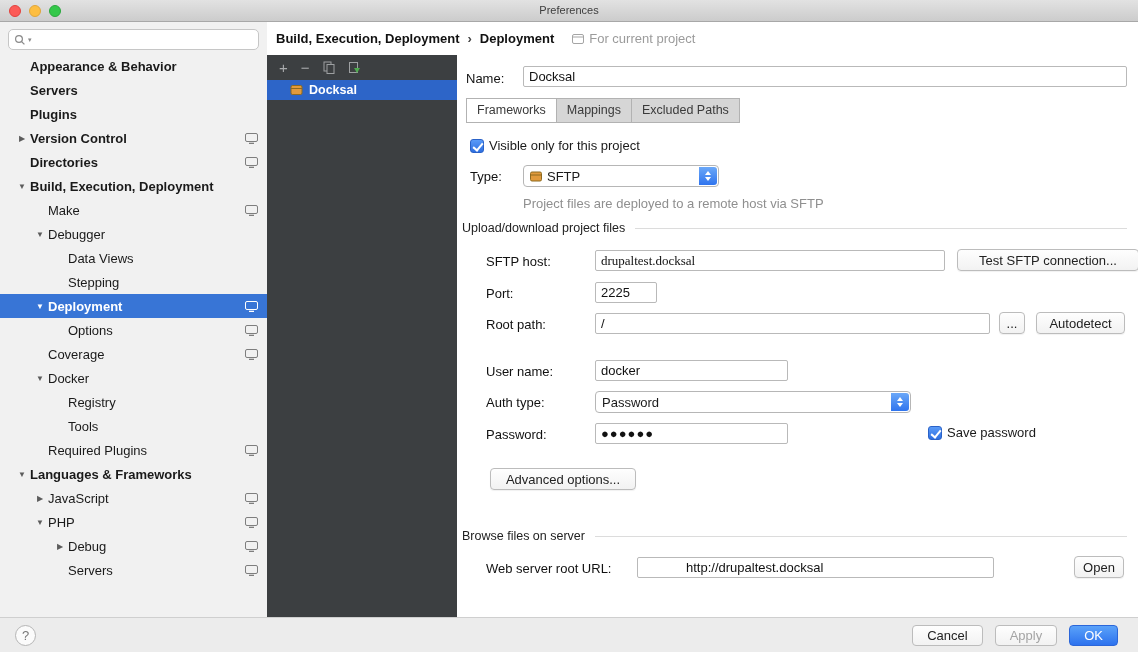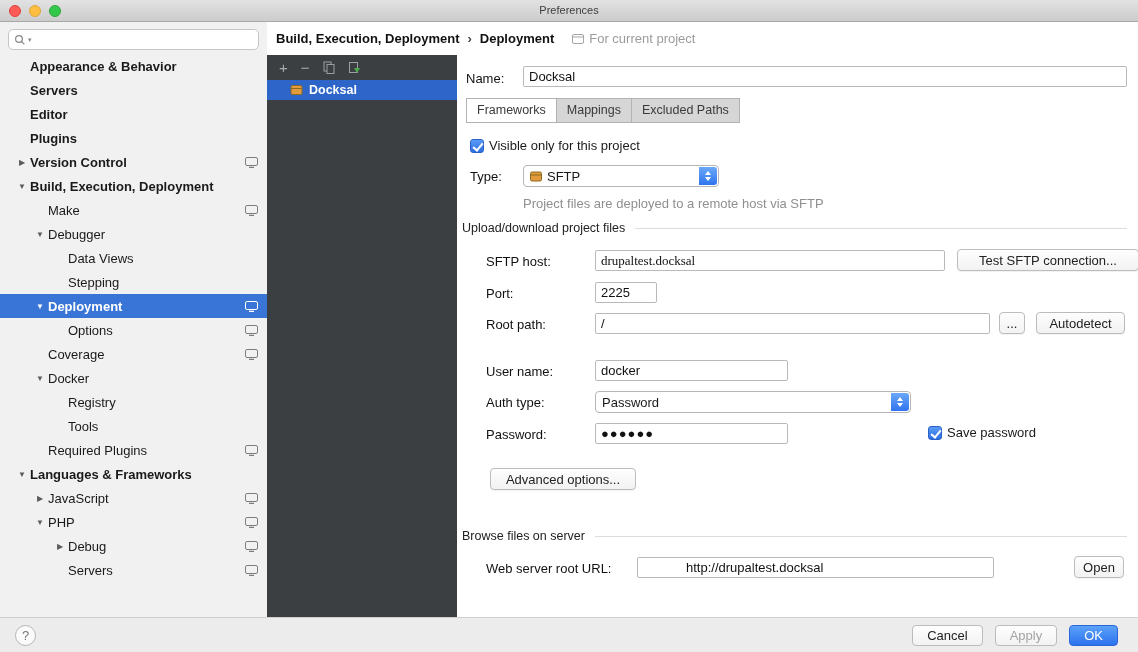--- a/index.html
+++ b/index.html
@@ -156,31 +156,36 @@
           <span class="label">Appearance &amp; Behavior</span>
 
         </div>
         <div class="tree-row bold lvl0">
           <span class="arrow"></span>
           <span class="label">Servers</span>
 
         </div>
         <div class="tree-row bold lvl0">
           <span class="arrow"></span>
-          <span class="label">Editor</span>
-
-        </div>
-        <div class="tree-row bold lvl0">
-          <span class="arrow"></span>
           <span class="label">Plugins</span>
 
         </div>
         <div class="tree-row bold lvl0 arrow-right has-icon">
           <span class="arrow"></span>
           <span class="label">Version Control</span>
+          <span class="proj-icon">
+            <svg width="13" height="11" viewBox="0 0 13 11">
+              <rect x="0.5" y="0.5" width="12" height="8" rx="1.5" fill="none" stroke="currentColor"></rect>
+              <rect x="4" y="9.7" width="5" height="1.3" fill="currentColor"></rect>
+            </svg>
+          </span>
+        </div>
+        <div class="tree-row bold lvl0 has-icon">
+          <span class="arrow"></span>
+          <span class="label">Directories</span>
           <span class="proj-icon">
             <svg width="13" height="11" viewBox="0 0 13 11">
               <rect x="0.5" y="0.5" width="12" height="8" rx="1.5" fill="none" stroke="currentColor"></rect>
               <rect x="4" y="9.7" width="5" height="1.3" fill="currentColor"></rect>
             </svg>
           </span>
         </div>
         <div class="tree-row bold lvl0 arrow-down">
           <span class="arrow"></span>
           <span class="label">Build, Execution, Deployment</span>

